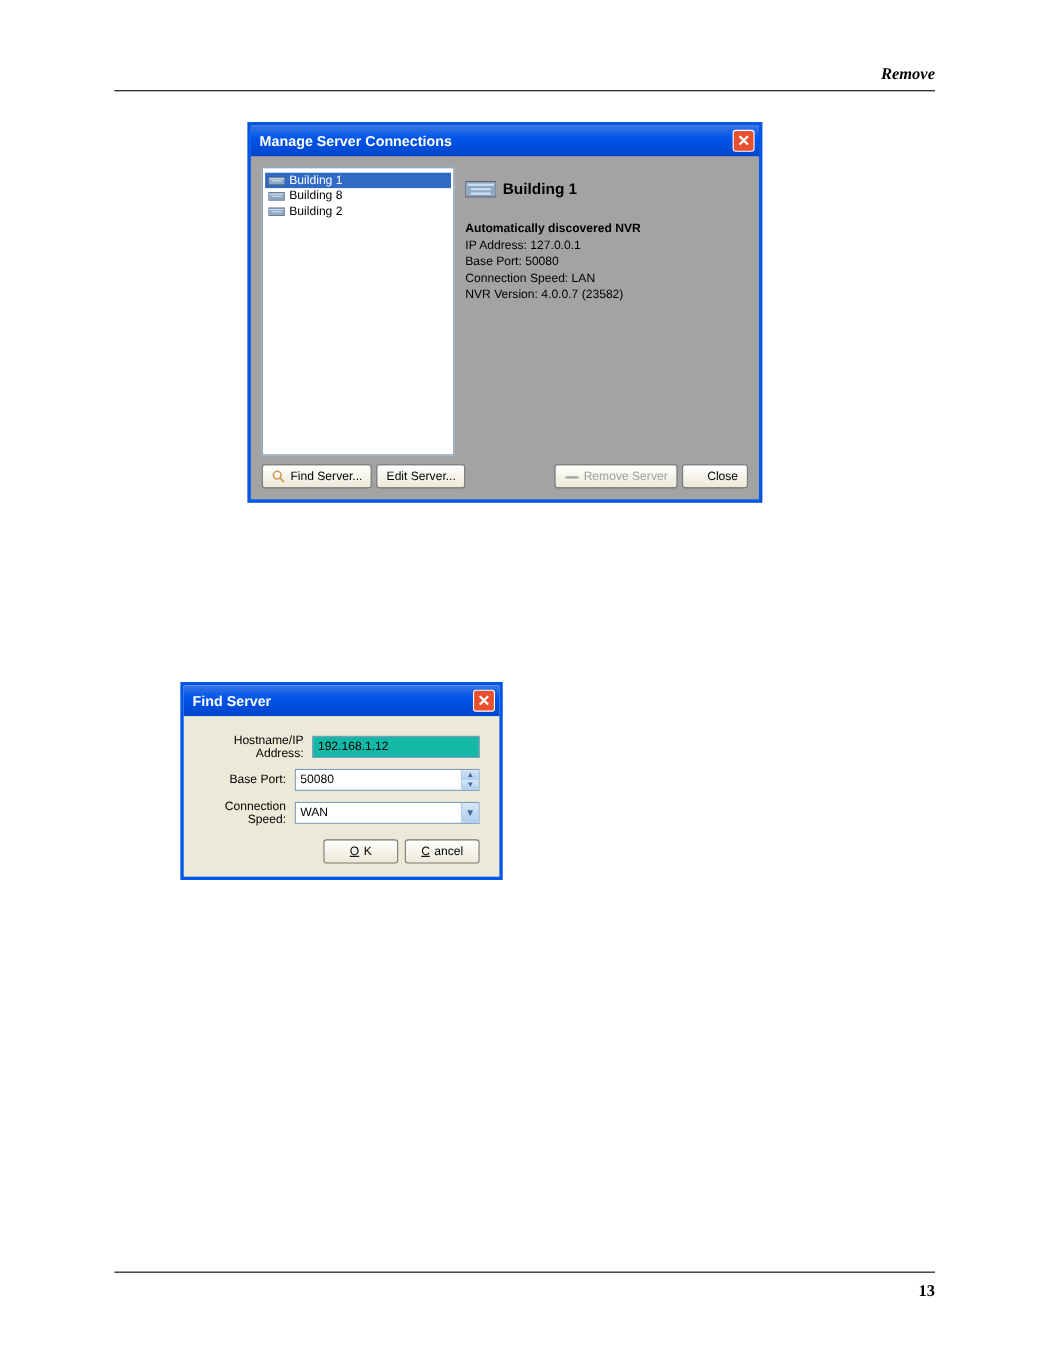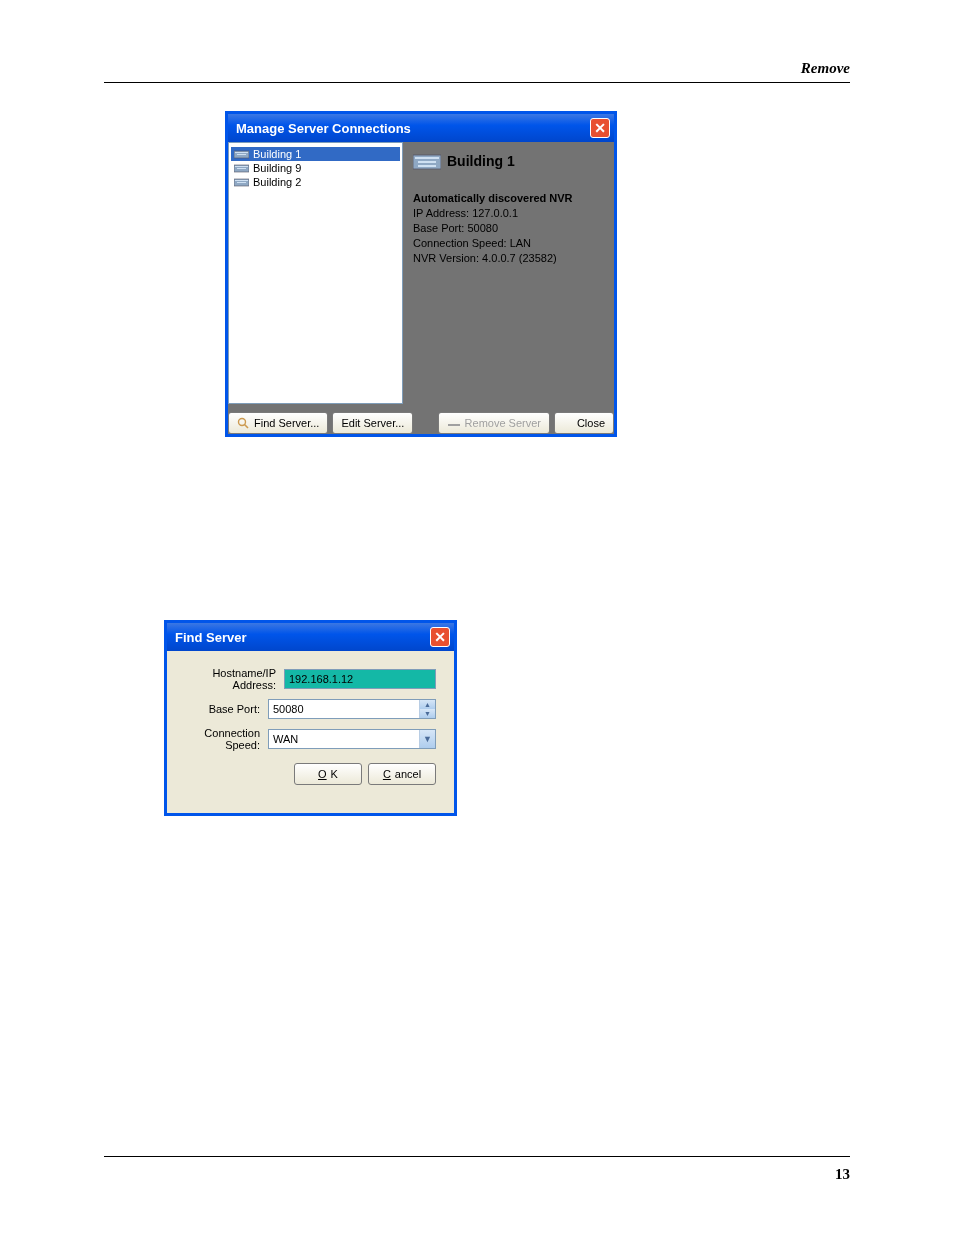--- a/index.html
+++ b/index.html
@@ -44,23 +44,23 @@
     font-weight: bold;
     font-size: 15px;
     font-family: Georgia, serif;
   }
 
   
   .dialog1 {
     position: absolute;
     left: 225px;
     top: 111px;
-    width: 392px;
+    width: 468px;
     border: 3px solid #0055ea;
-    background: #737373;
+    background: #a3a3a3;
     font-size: 11px;
   }
   .titlebar {
     background: linear-gradient(to bottom, #3b77e3, #0055ea 40%, #0046cc);
     height: 28px;
     display: flex;
     align-items: center;
     justify-content: space-between;
     padding: 0 4px 0 8px;
     color: #fff;
@@ -76,20 +76,21 @@
     color: #fff;
     font-weight: bold;
     display: flex;
     align-items: center;
     justify-content: center;
     font-size: 14px;
     line-height: 1;
     cursor: pointer;
   }
   .dialog1-body {
+    padding: 10px;
   }
   .dialog1-main {
     display: flex;
     gap: 6px;
     height: 262px;
   }
   .server-list {
     width: 175px;
     background: #fff;
     border: 1px solid #7f9db9;
@@ -169,21 +170,21 @@
   .dialog2 {
     position: absolute;
     left: 164px;
     top: 620px;
     width: 293px;
     border: 3px solid #0055ea;
     background: #ece9d8;
     font-size: 11px;
   }
   .dialog2-body {
-    padding: 16px 18px 28px 18px;
+    padding: 16px 18px 12px 18px;
   }
   .form-row {
     display: flex;
     align-items: center;
     margin-bottom: 8px;
   }
   .form-label {
     width: 136px;
     text-align: right;
     padding-right: 8px;
@@ -287,21 +288,21 @@
           <span>Building 1</span>
         </div>
         <div class="server-item">
           <span class="server-icon">
             <svg viewBox="0 0 15 12">
                 <rect x="0" y="3" width="15" height="7" fill="#8fa8c4" stroke="#556" stroke-width="0.6"></rect>
                 <rect x="1" y="4" width="13" height="1" fill="#cfe0f2"></rect>
                 <rect x="3" y="6" width="9" height="1" fill="#cfe0f2"></rect>
               </svg>
           </span>
-          <span>Building 9</span>
+          <span>Building 8</span>
         </div>
         <div class="server-item">
           <span class="server-icon">
             <svg viewBox="0 0 15 12">
                 <rect x="0" y="3" width="15" height="7" fill="#8fa8c4" stroke="#556" stroke-width="0.6"></rect>
                 <rect x="1" y="4" width="13" height="1" fill="#cfe0f2"></rect>
                 <rect x="3" y="6" width="9" height="1" fill="#cfe0f2"></rect>
               </svg>
           </span>
           <span>Building 2</span>

